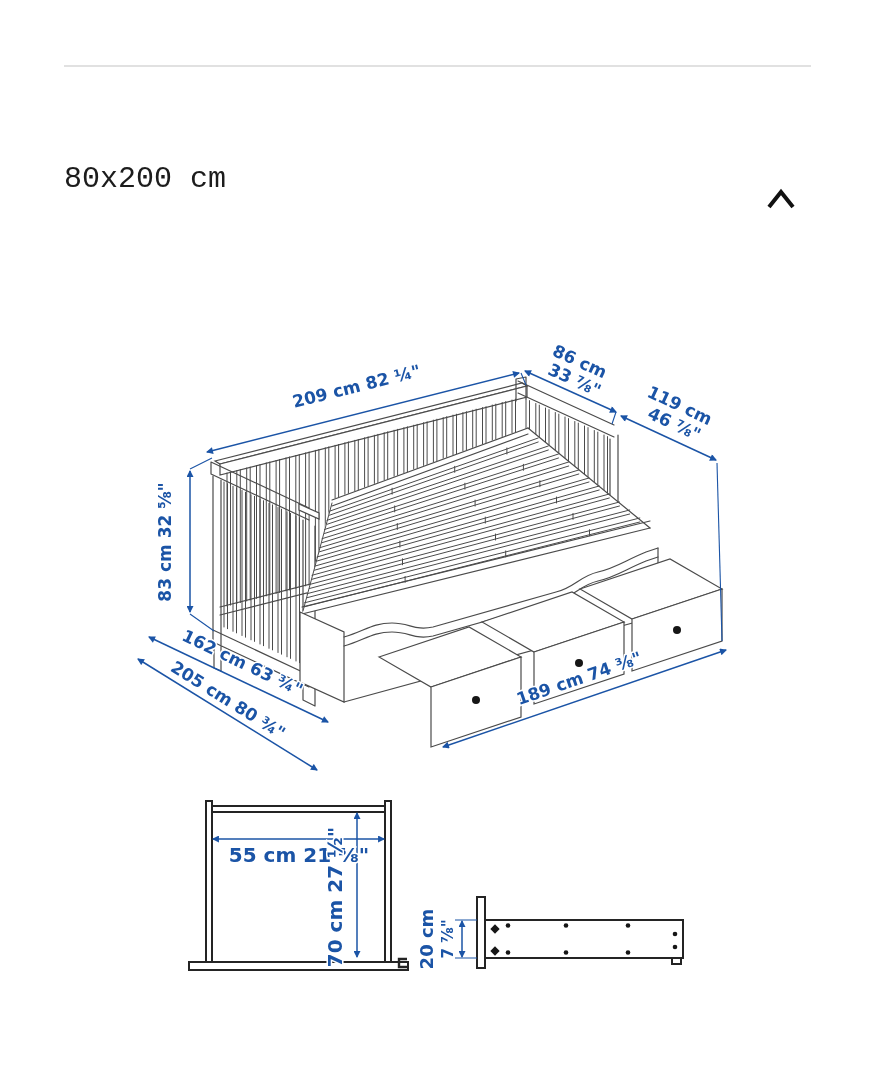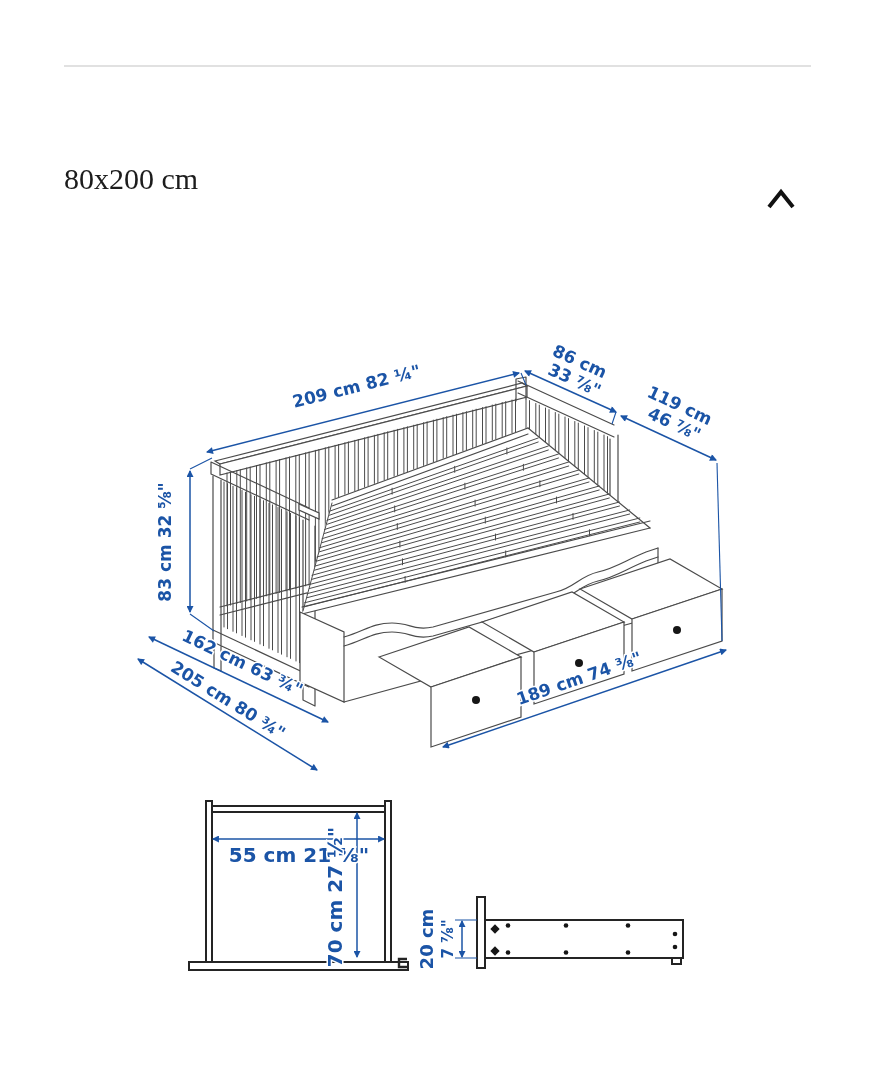--- a/index.html
+++ b/index.html
@@ -1,20 +1,20 @@
 <!DOCTYPE html>
 <html><head>
 <meta charset="utf-8">
 <style>
   html,body{margin:0;padding:0;background:#fff;}
   .page{position:relative;width:875px;height:1080px;background:#ffffff;overflow:hidden;
         font-family:"Liberation Sans", sans-serif;}
   .divider{position:absolute;left:64px;top:65px;width:747px;height:2px;background:#e1e1e1;}
   .title{position:absolute;left:64px;top:162px;font-size:30px;color:#1c1c1c;
-         font-family:Liberation Serif, serif;}
+         font-family:Liberation Mono, monospace;}
   .collapse-btn{position:absolute;left:756px;top:180px;width:50px;height:44px;
         background:none;border:none;cursor:pointer;padding:0;z-index:3;}
   .diagram-svg{position:absolute;left:0;top:0;z-index:1;pointer-events:none;}
 
   
   .ln{stroke:#4b4b4b;stroke-width:1.2;fill:none;stroke-linecap:round;}
   .lnf{stroke:#4b4b4b;stroke-width:1.2;fill:#ffffff;}
   .thin{stroke-width:1;}
   .bln{stroke:#242424;stroke-width:2.4;fill:none;}
   .blnf{stroke:#242424;stroke-width:2;fill:#ffffff;}

